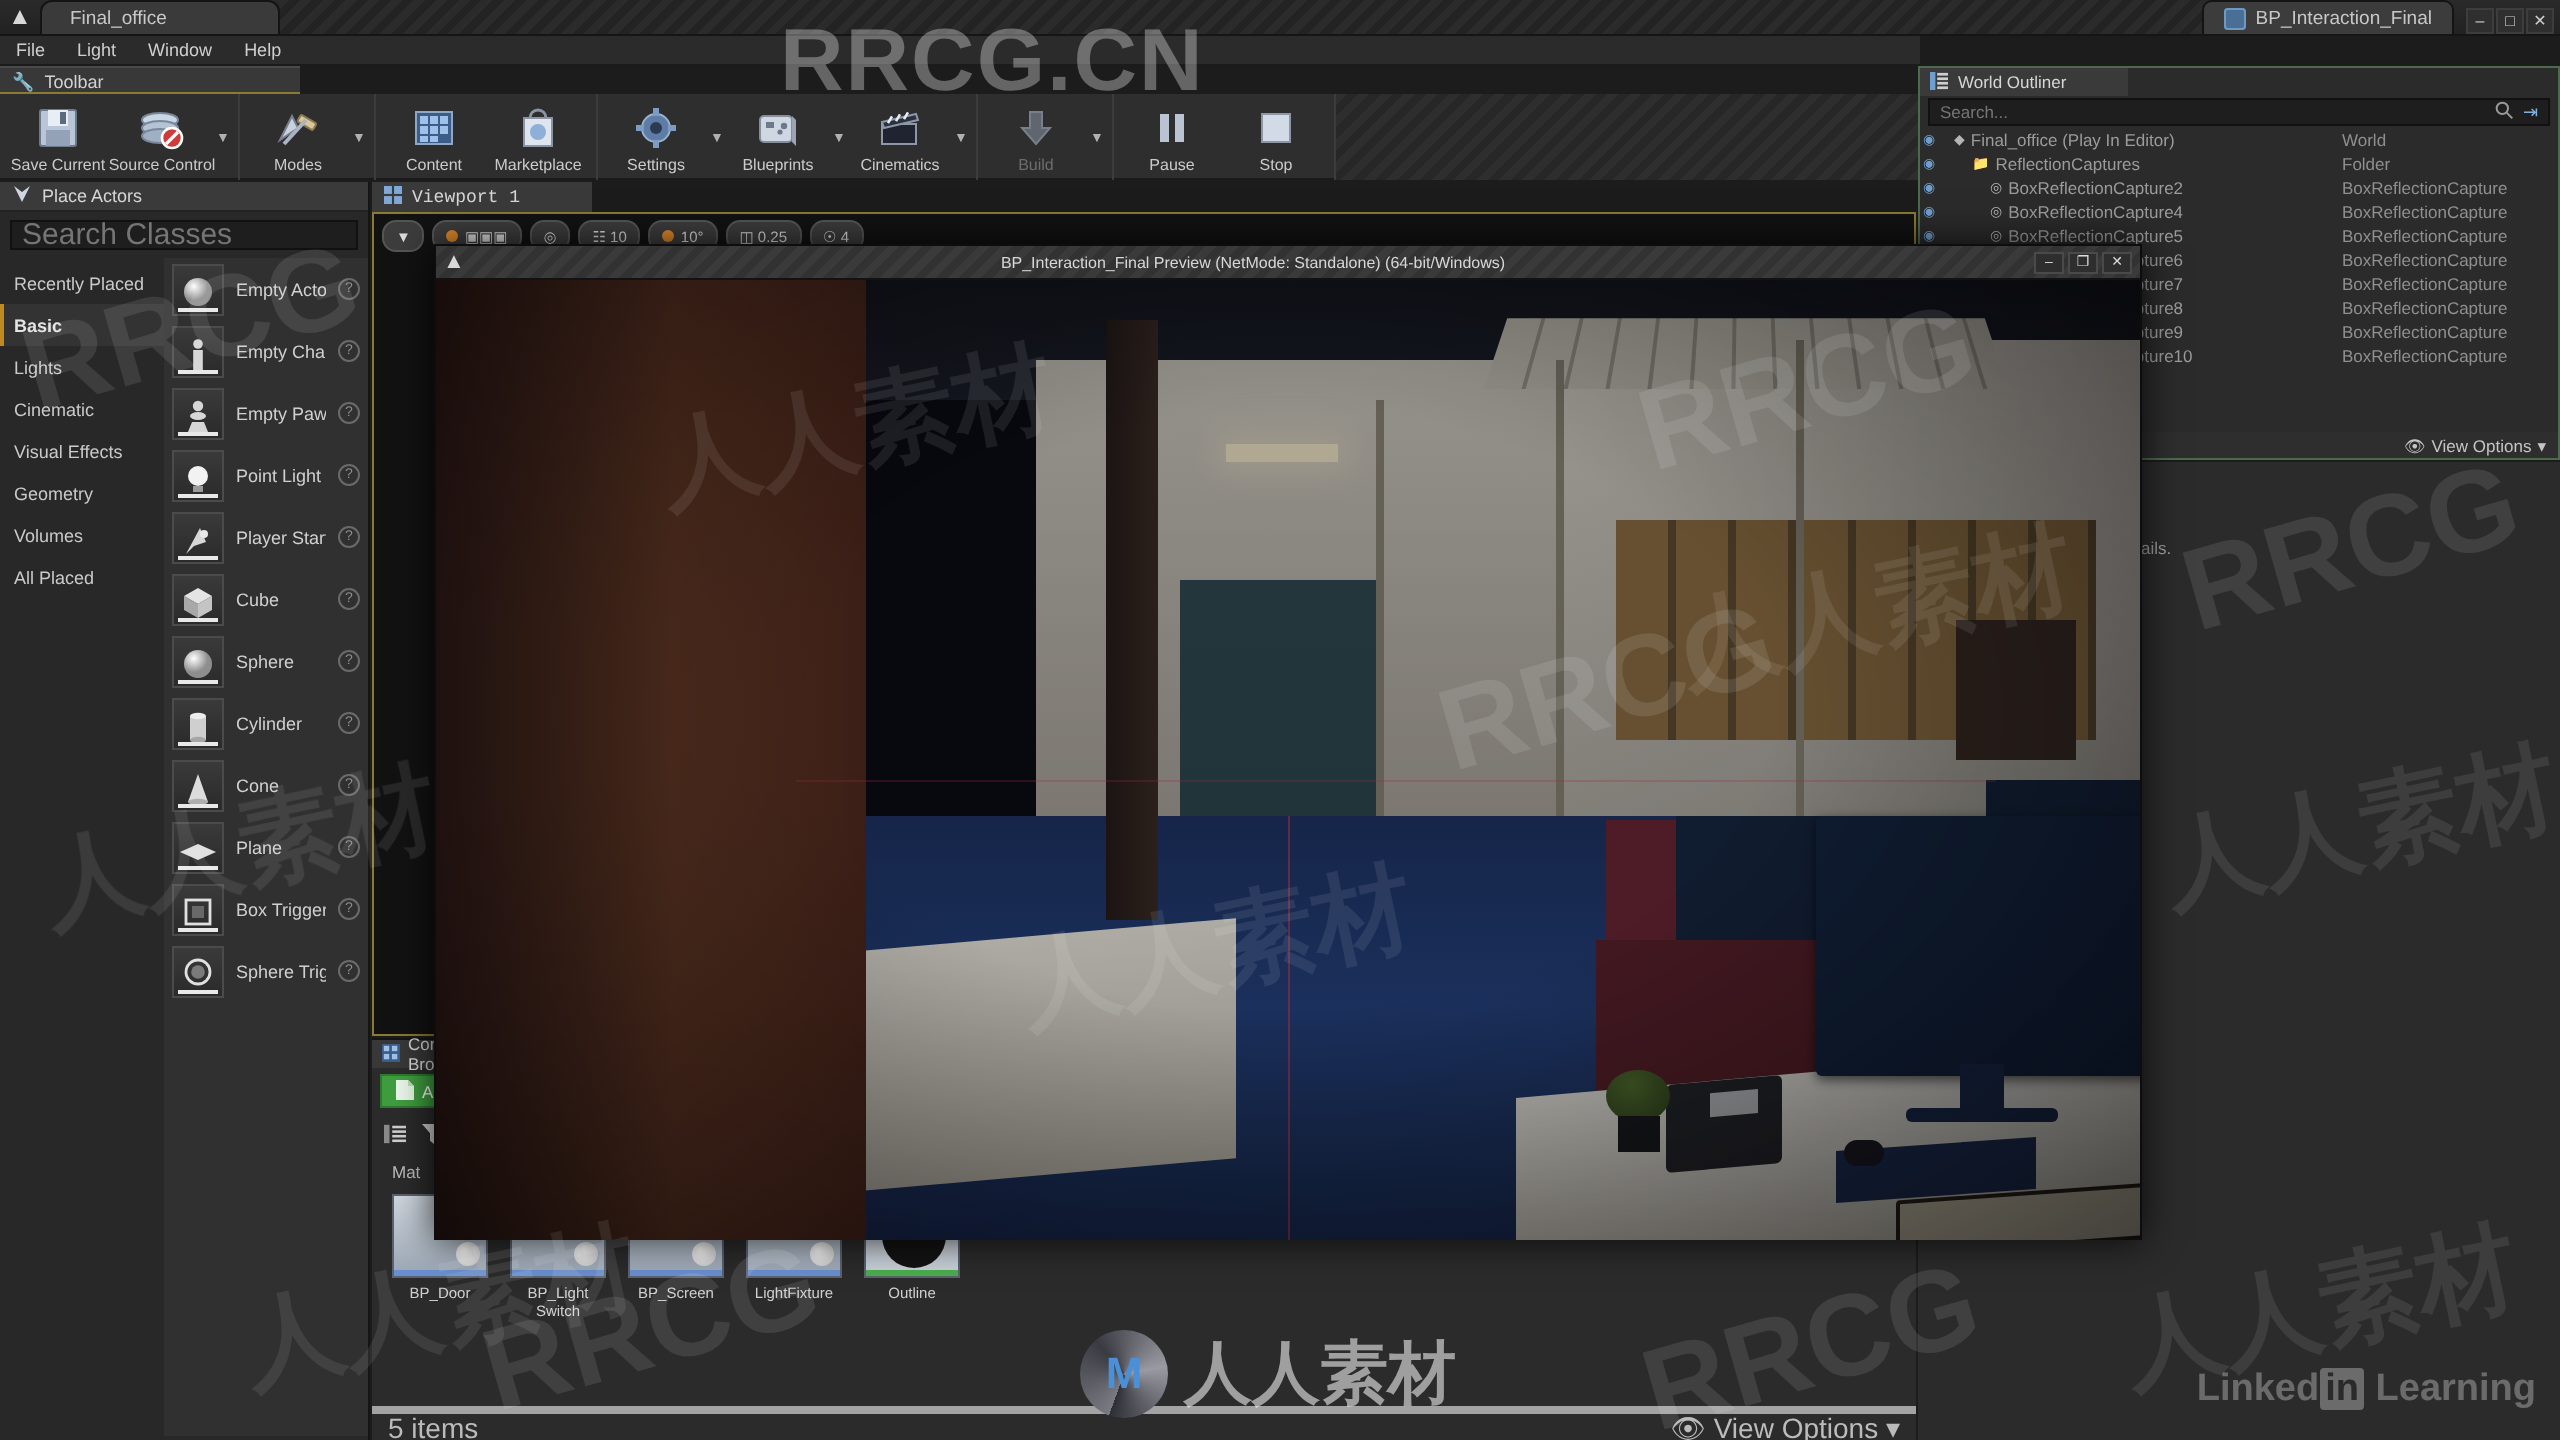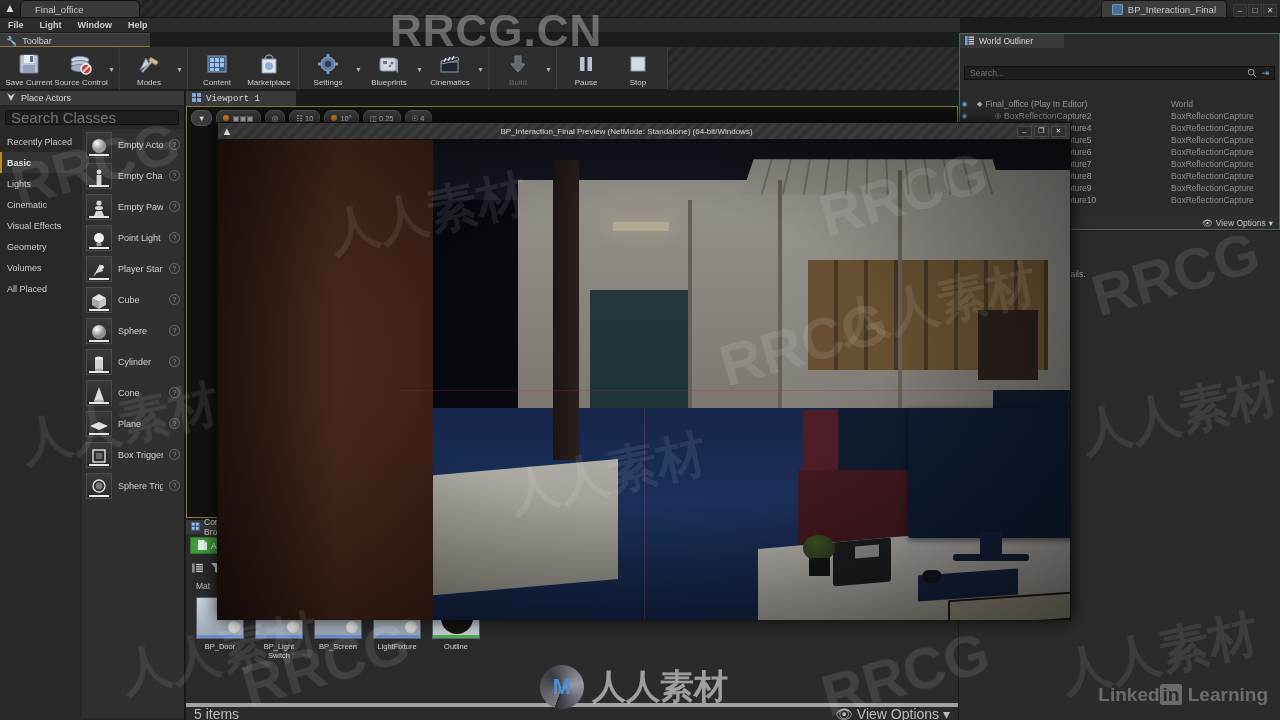--- a/index.html
+++ b/index.html
@@ -23,21 +23,21 @@
   .cube-ico{ width:11px; height:11px; background:#4a6f96; border-radius:2px;
      box-shadow: inset 0 0 0 1px #6e9ac2;}
   .winctl{ display:flex; align-items:center; gap:1px; margin-left:6px; margin-right:3px;}
   .winctl b{ width:14px;height:13px; background:#2f2f2f; border:1px solid #3d3d3d;
     font-size:8px; display:flex;align-items:center;justify-content:center; color:#cfcfcf; font-weight:normal;}
 
   
   .menubar{ position:absolute; left:0; top:18px; width:960px; height:15px;
     background:#2b2b2b; display:flex; align-items:center; padding-left:8px; gap:16px;
     border-bottom:1px solid #1b1b1b;}
-  .menubar span{ font-size:9px; color:#cfcfcf;font-weight:bold; }
+  .menubar span{ font-size:9px; color:#cfcfcf; }
   .menu-fill{ position:absolute; left:0; top:18px; width:1280px; height:15px;
     background:repeating-linear-gradient(135deg,#2b2b2b 0 4px,#242424 4px 8px); z-index:-1;}
 
   
   .tbar-tab{ position:absolute; left:0; top:33px; width:150px; height:14px; background:#383838;
     border-top:1px solid #4a4a4a; display:flex; align-items:center; gap:5px; padding-left:6px;
     font-size:9px; color:#d2d2d2;}
   .tbar-tab .wrench{ color:#cfcfcf; font-size:9px; }
   .tbar-underline{ position:absolute; left:0; top:46px; width:150px; height:1.5px; background:#8a7a32;}
   .toolbar{ position:absolute; left:0; top:47px; width:960px; height:43px;
@@ -108,21 +108,21 @@
   .asset .cap{ font-size:7.5px; color:#d0d0d0; text-align:center; margin-top:3px; line-height:9px;}
   .cb-foot{ position:absolute; left:0; bottom:0; width:100%; height:17px;
     display:flex; align-items:center; justify-content:space-between; padding:0 8px;
     font-size:14px; color:#bbb; border-top:4px solid #a3a3a3;gap:16px;}
 
   
   .wo{ position:absolute; left:959px; top:33px; width:321px; height:197px; background:#2b2b2b;
     border:1px solid #4e6a4e;}
   .wo-tab{ height:14px; background:#3a3a3a; width:104px; display:flex;align-items:center;gap:5px;
     padding-left:5px; font-size:8.5px; color:#d6d6d6;}
-  .wo-search{ margin:18px 4px; height:14px; background:#1e1e1e; border:1px solid #111;
+  .wo-search{ margin:1px 4px; height:14px; background:#1e1e1e; border:1px solid #111;
      display:flex;align-items:center;padding:0 5px; }
   .wo-search input{flex:1;background:transparent;border:none;outline:none;color:#8d8d8d;font-size:8.5px;
     font-family:"Liberation Sans",sans-serif;}
   .wo-head{ display:flex; height:13px; background:#333; border-top:1px solid #444;
     border-bottom:1px solid #222; font-size:8.5px; color:#d3d3d3; align-items:center;}
   .wo-head .c1{ flex:1; padding-left:14px; position:relative;}
   .wo-head .c2{ width:108px; padding-left:3px; position:relative;}
   .wo-row{ display:flex; height:12px; align-items:center; font-size:8.5px; color:#9b9b9b;}
   .wo-row .c1{ flex:1; display:flex; align-items:center; gap:3px; overflow:hidden; white-space:nowrap;}
   .wo-row .c2{ width:108px; color:#8f8f8f; white-space:nowrap; overflow:hidden;}
@@ -747,20 +747,29 @@
             <span class="eye">◉</span>
             <span style="width:2px;display:inline-block"></span>
             <span style="font-size:7px;color:#b5b5b5">◆</span>
             <span>Final_office (Play In Editor)</span>
           </div>
           <div class="c2">World</div>
         </div>
         <div class="wo-row">
           <div class="c1">
             <span class="eye">◉</span>
+            <span style="width:11px;display:inline-block"></span>
+            <span style="font-size:7px;color:#b5b5b5">📁</span>
+            <span>ReflectionCaptures</span>
+          </div>
+          <div class="c2">Folder</div>
+        </div>
+        <div class="wo-row">
+          <div class="c1">
+            <span class="eye">◉</span>
             <span style="width:20px;display:inline-block"></span>
             <span style="font-size:7px;color:#b5b5b5">◎</span>
             <span>BoxReflectionCapture2</span>
           </div>
           <div class="c2">BoxReflectionCapture</div>
         </div>
         <div class="wo-row">
           <div class="c1">
             <span class="eye">◉</span>
             <span style="width:20px;display:inline-block"></span>

